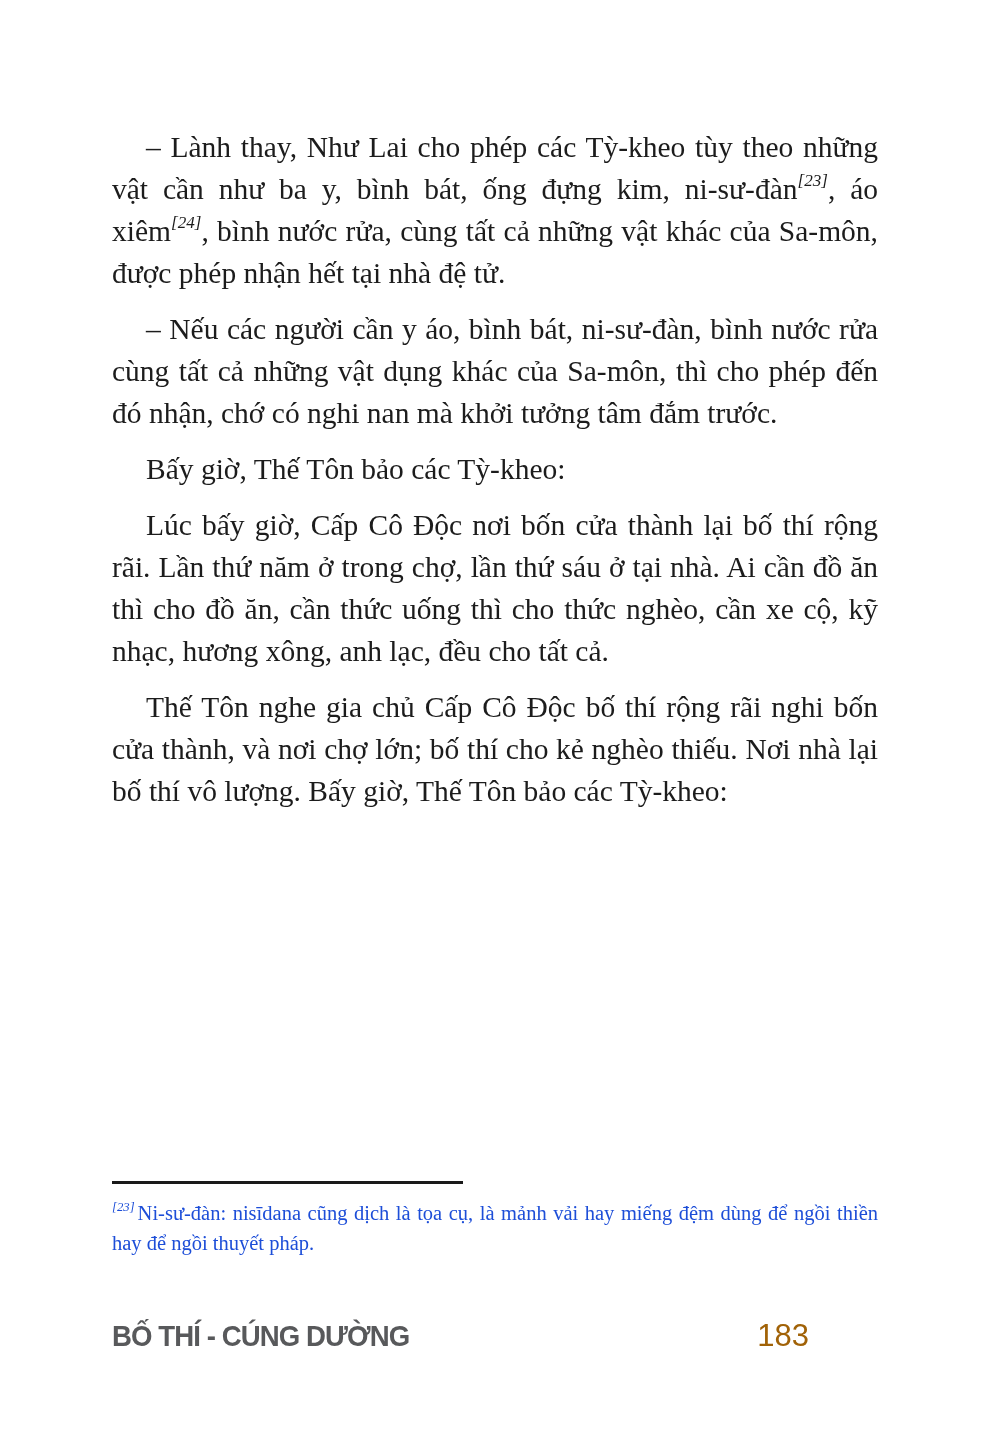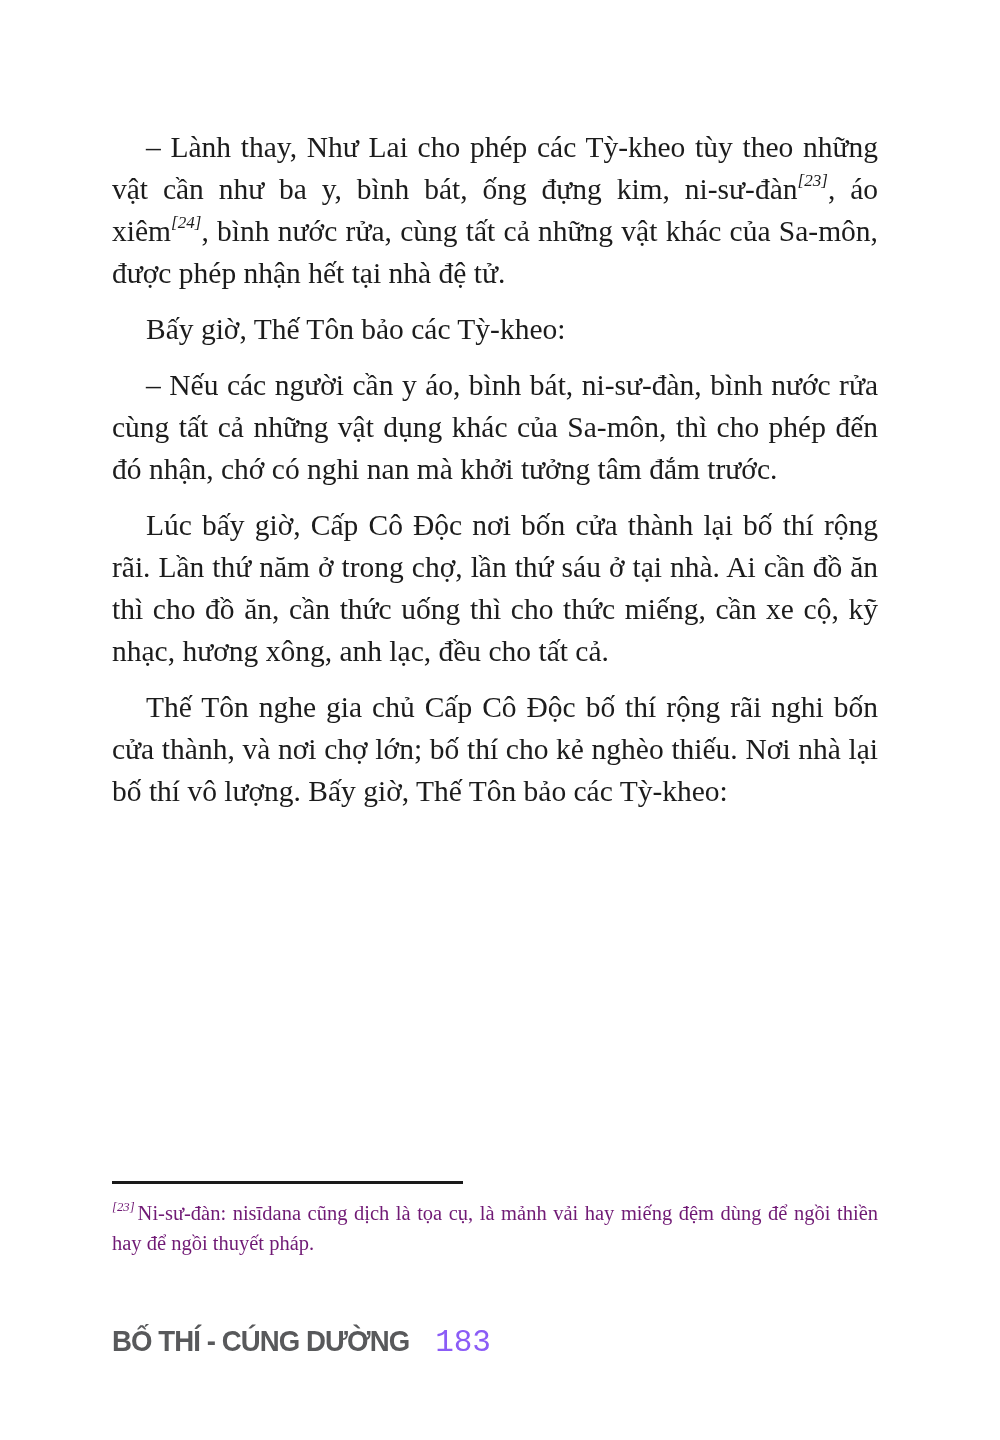--- a/index.html
+++ b/index.html
@@ -51,71 +51,70 @@
   .footnote-rule {
     border: none;
     border-top: 3px solid #1a1a1a;
     width: 351px;
     margin: 0 0 14px 0;
   }
   .footnotes {
     font-size: 20.5px;
     line-height: 30px;
     text-align: justify;
-    color: #701a75;
+    color: #1d4ed8;
   }
   .footnote {
     margin: 0;
   }
   sup.fn-marker {
     font-style: italic;
     font-size: 0.62em;
     line-height: 0;
     position: relative;
     top: -0.1em;
     vertical-align: super;
     padding-right: 3px;
   }
   .page-footer {
     position: absolute;
     left: 112px;
     right: 124px;
     top: 1318px;
     display: flex;
-    justify-content: flex-start;
+    justify-content: space-between;
     align-items: baseline;
   }
   .section-title {
     font-family: "Liberation Sans", "DejaVu Sans", sans-serif;
     font-weight: 700;
     font-size: 30px;
     color: #58595b;
     letter-spacing: -1px;
     transform: scaleX(0.92);
     transform-origin: left center;
     white-space: nowrap;
   }
   .page-number {
-    font-family: Liberation Mono, monospace;
+    font-family: Liberation Sans, sans-serif;
     font-size: 31px;
-    color: #8b5cf6;
-    margin-top: 7px;
+    color: #a16207;
   }
 </style>
 </head>
 <body>
 
 <div class="page">
 
   <main class="body-text">
 
   <p class="para">– Lành thay, Như Lai cho phép các Tỳ-kheo tùy theo những vật cần như ba y, bình bát, ống đựng kim, ni-sư-đàn<sup class="fn-ref">[23]</sup>, áo xiêm<sup class="fn-ref">[24]</sup>, bình nước rửa, cùng tất cả những vật khác của Sa-môn, được phép nhận hết tại nhà đệ tử.</p>
+      <p class="para">– Nếu các người cần y áo, bình bát, ni-sư-đàn, bình nước rửa cùng tất cả những vật dụng khác của Sa-môn, thì cho phép đến đó nhận, chớ có nghi nan mà khởi tưởng tâm đắm trước.</p>
       <p class="para">Bấy giờ, Thế Tôn bảo các Tỳ-kheo:</p>
-      <p class="para">– Nếu các người cần y áo, bình bát, ni-sư-đàn, bình nước rửa cùng tất cả những vật dụng khác của Sa-môn, thì cho phép đến đó nhận, chớ có nghi nan mà khởi tưởng tâm đắm trước.</p>
-      <p class="para">Lúc bấy giờ, Cấp Cô Độc nơi bốn cửa thành lại bố thí rộng rãi. Lần thứ năm ở trong chợ, lần thứ sáu ở tại nhà. Ai cần đồ ăn thì cho đồ ăn, cần thức uống thì cho thức miếng, cần xe cộ, kỹ nhạc, hương xông, anh lạc, đều cho tất cả.</p>
+      <p class="para">Lúc bấy giờ, Cấp Cô Độc nơi bốn cửa thành lại bố thí rộng rãi. Lần thứ năm ở trong chợ, lần thứ sáu ở tại nhà. Ai cần đồ ăn thì cho đồ ăn, cần thức uống thì cho thức nghèo, cần xe cộ, kỹ nhạc, hương xông, anh lạc, đều cho tất cả.</p>
       <p class="para">Thế Tôn nghe gia chủ Cấp Cô Độc bố thí rộng rãi nghi bốn cửa thành, và nơi chợ lớn; bố thí cho kẻ nghèo thiếu. Nơi nhà lại bố thí vô lượng. Bấy giờ, Thế Tôn bảo các Tỳ-kheo:</p>
     </main>
 
   <div class="footnote-area">
     <hr class="footnote-rule">
     <div class="footnotes">
 
     <p class="footnote"><sup class="fn-marker">[23]</sup>Ni-sư-đàn: nisīdana cũng dịch là tọa cụ, là mảnh vải hay miếng đệm dùng để ngồi thiền hay để ngồi thuyết pháp.</p>
       </div>
   </div>

